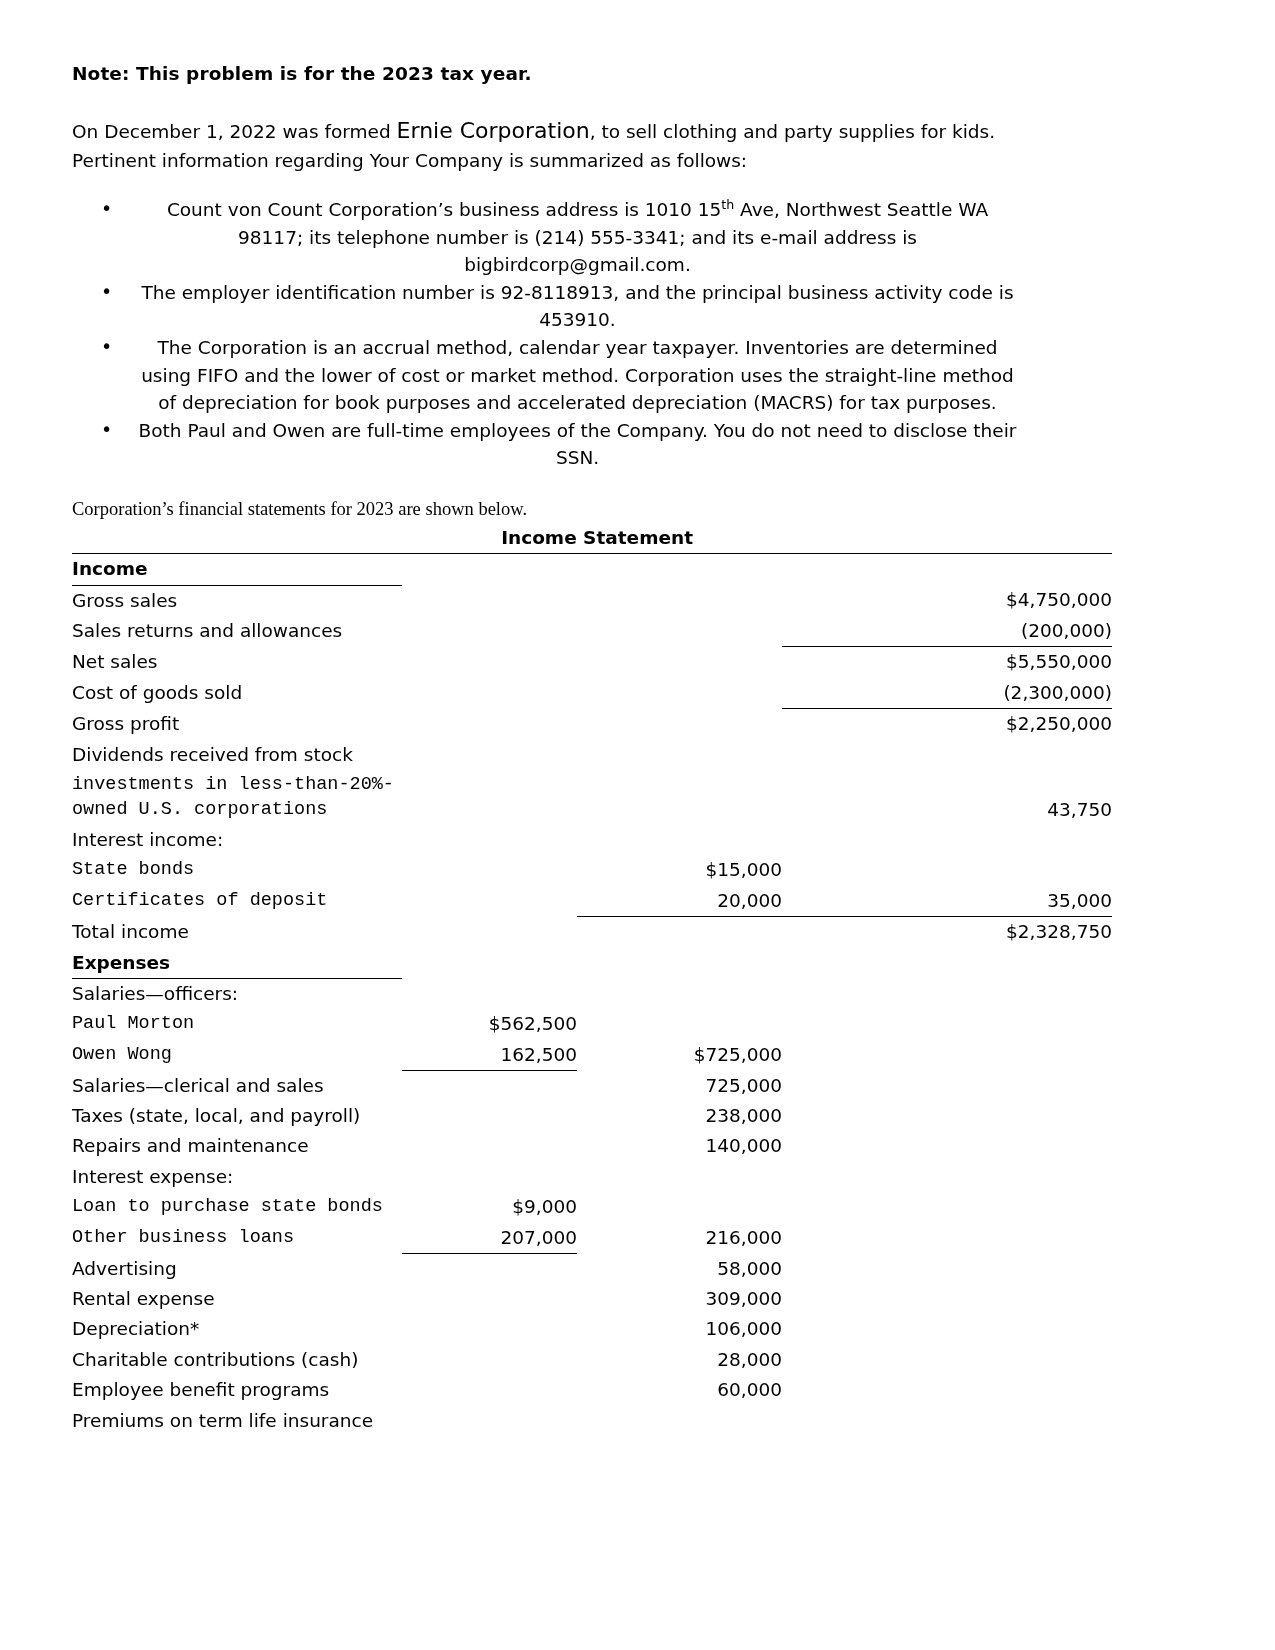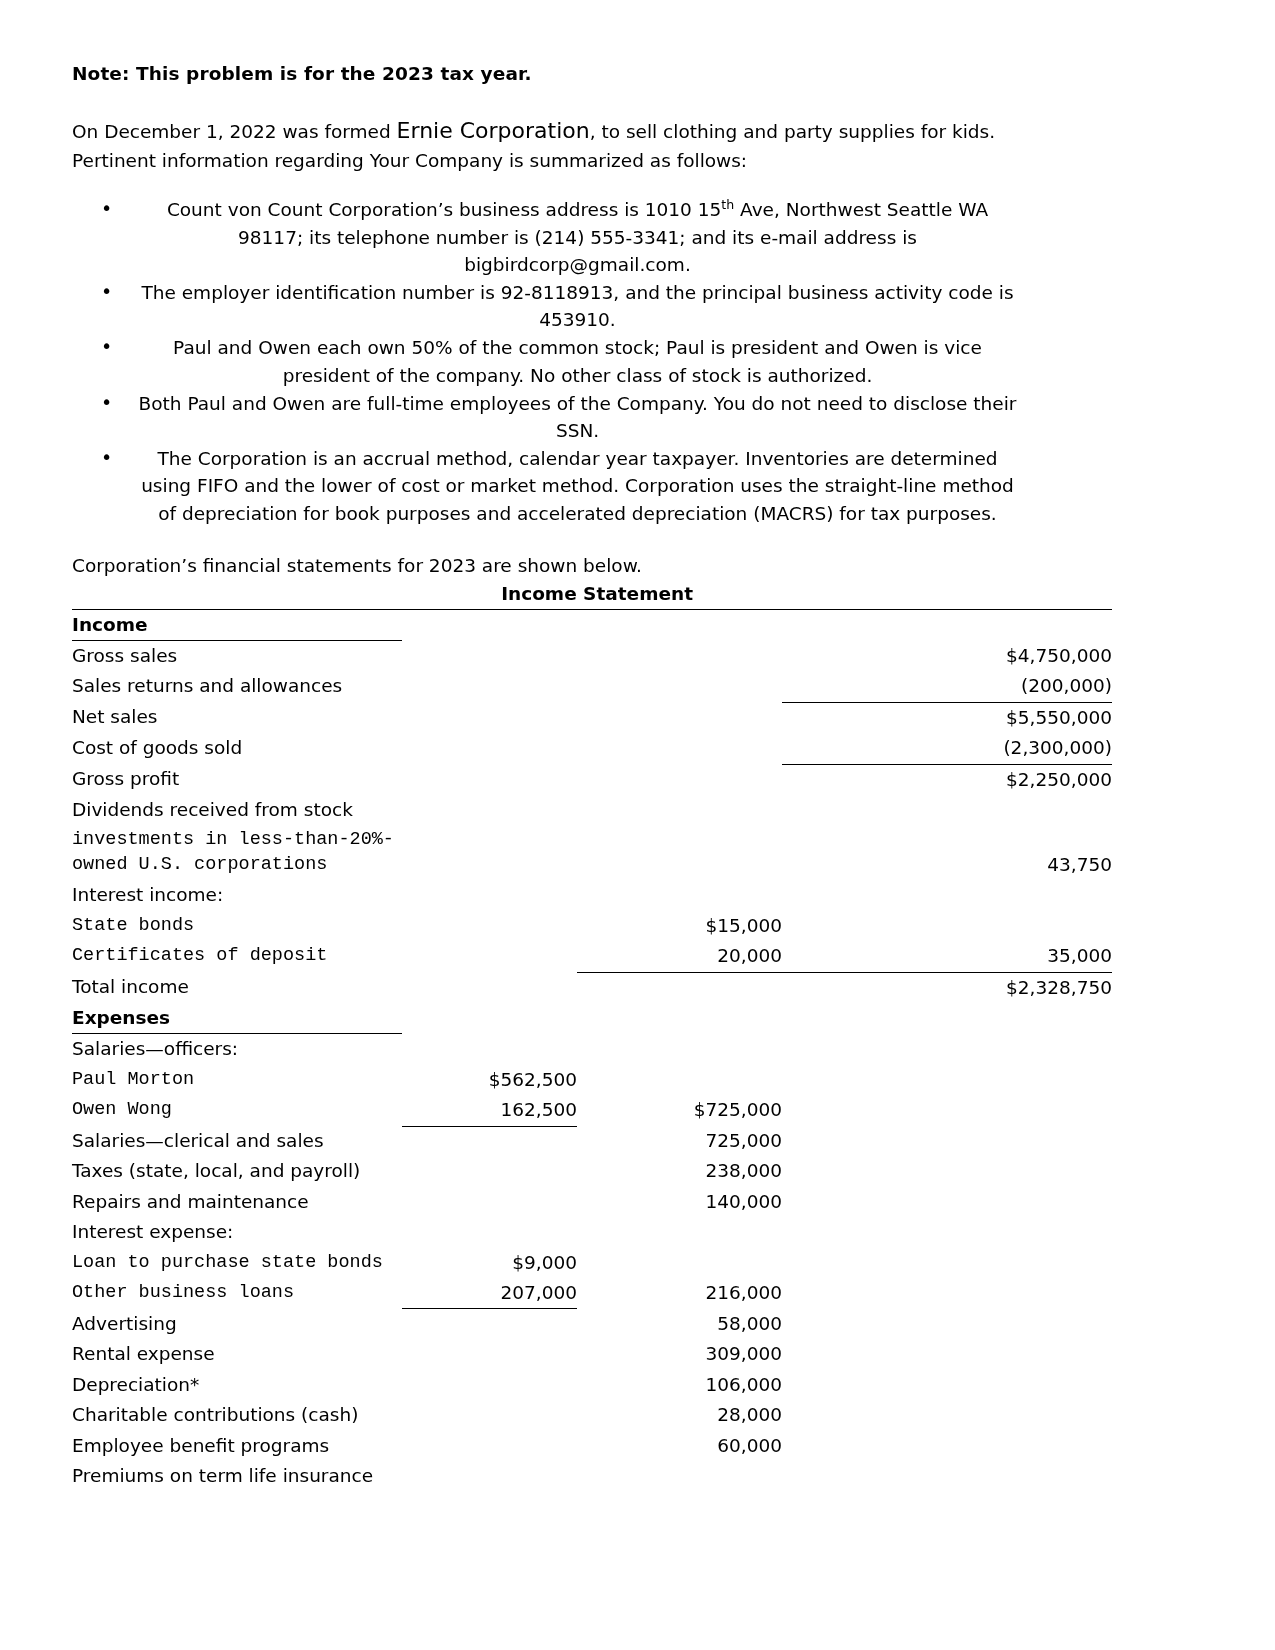--- a/index.html
+++ b/index.html
@@ -61,20 +61,21 @@
     top: -1px;
     font-size: 19px;
     line-height: 1.47;
   }
   sup { font-size: 0.68em; vertical-align: super; line-height: 0; }
 
   .leadin {
     font-size: 18.5px;
     line-height: 1.4;
     margin: 0 0 4px 0;
+    font-family: Liberation Serif, serif;
   }
 
   
   .stmt-title {
     font-size: 18.5px;
     font-weight: bold;
     text-align: right;
     margin: 0 0 5px 0;
     padding-right: 330px;
   }
@@ -118,23 +119,22 @@
 
 <div class="page">
 
   <p class="note">Note: This problem is for the 2023 tax year.</p>
 
   <p class="intro"><span>On December 1, 2022 was formed </span><span class="bigname">Ernie Corporation</span><span>, to sell clothing and party supplies for kids. Pertinent information regarding Your Company is summarized as follows:</span></p>
 
   <ul class="facts">
     <li>Count von Count Corporation’s business address is 1010 15<sup>th</sup> Ave, Northwest Seattle WA 98117; its telephone number is (214) 555-3341; and its e-mail address is bigbirdcorp@gmail.com.</li>
     <li>The employer identification number is 92-8118913, and the principal business activity code is 453910.</li>
-    <li>Paul and Owen each own 50% of the common stock; Paul is president and Owen is vice president of the company. No other class of stock is authorized.</li>
+    <li>The Corporation is an accrual method, calendar year taxpayer. Inventories are determined using FIFO and the lower of cost or market method. Corporation uses the straight-line method of depreciation for book purposes and accelerated depreciation (MACRS) for tax purposes.</li>
     <li>Both Paul and Owen are full-time employees of the Company. You do not need to disclose their SSN.</li>
-    <li>The Corporation is an accrual method, calendar year taxpayer. Inventories are determined using FIFO and the lower of cost or market method. Corporation uses the straight-line method of depreciation for book purposes and accelerated depreciation (MACRS) for tax purposes.</li>
   </ul>
 
   <p class="leadin">Corporation’s financial statements for 2023 are shown below.</p>
 
   <div class="stmt-title">Income Statement</div>
 
   <table class="stmt">
     <colgroup>
       <col class="c-label">
         <col class="c-col1">

